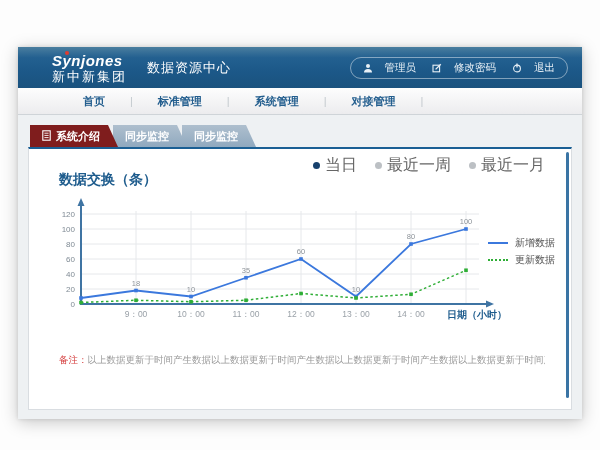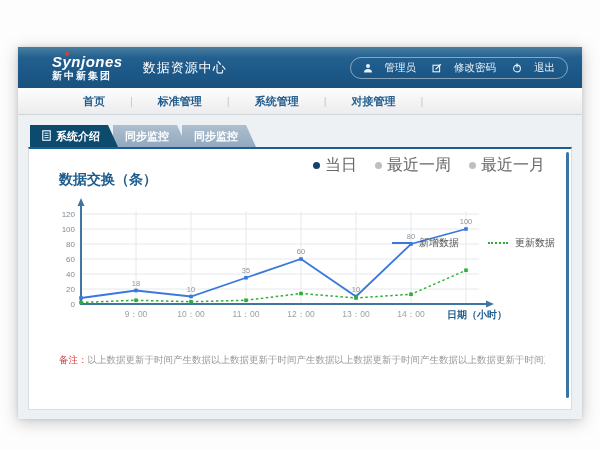--- a/index.html
+++ b/index.html
@@ -8,57 +8,57 @@
   .page { position:relative; width:600px; height:450px; background:#fdfdfd; overflow:hidden; }
   .window { position:absolute; left:18px; top:47px; width:564px; height:372px;
             background:#eef1f3; box-shadow:0 3px 16px rgba(0,0,0,.22), 0 0 4px rgba(0,0,0,.12); }
 
   
   .header { height:41px; display:flex; align-items:center; padding:0 14px 0 34px;
             background:linear-gradient(180deg,#4a7e9f 0%,#236090 26%,#1c5888 60%,#1a527e 100%); }
   .logo { display:flex; flex-direction:column; line-height:1; margin-right:16px; position:relative; }
   .logo-main { color:#fff; font-size:15px; font-weight:bold; font-style:italic; letter-spacing:.5px; }
   .logo-dot { position:absolute; left:13px; top:-2px; width:4px; height:4px; border-radius:50%; background:#e03c30; }
-  .logo-sub { color:#fff; font-size:10px; font-weight:bold; letter-spacing:2px; margin-top:2px; }
+  .logo-sub { color:#fff; font-size:13px; font-weight:normal; letter-spacing:2px; margin-top:2px; }
   .app-title { color:#fff; font-size:13px; letter-spacing:1px; margin-left:4px; }
   .header-actions { margin-left:auto; display:flex; align-items:center; gap:16px;
                     border:1px solid rgba(255,255,255,.45); border-radius:11px; padding:3px 12px; }
   .h-act { display:flex; align-items:center; gap:12px; color:#e8f0f6; font-size:10.5px; cursor:pointer; }
   .h-act svg { display:block; }
 
   
   .nav { height:27px; display:flex; align-items:center; padding-left:40px;
          background:linear-gradient(180deg,#fdfdfd,#ececee); border-bottom:1px solid #cfd4d8; }
   .nav-item { color:#235e8e; font-size:11px; font-weight:bold; padding:0 25px; cursor:pointer; }
   .nav-sep { color:#c3c9ce; font-size:11px; }
 
   
   .content { position:relative; padding:10px 10px 0 10px; height:304px; }
   .tabbar { display:flex; height:22px; padding-left:2px; }
   .tab { position:relative; display:flex; align-items:center; gap:5px; justify-content:center;
          height:22px; padding:0 18px 0 12px; color:#fff; font-size:11px; font-weight:bold; cursor:pointer;
          clip-path:polygon(0 0, calc(100% - 10px) 0, 100% 100%, 0 100%); }
-  .tab.active { background:#0c4a6e; z-index:2; }
+  .tab.active { background:#7f1d1d; z-index:2; }
   .tab.inactive { background:linear-gradient(180deg,#aebfce,#90a9bf); z-index:1; margin-left:-5px; }
   .panel { position:relative; height:263px; background:#fff; border:1px solid #d9dde1;
            border-top:2px solid #1a5f94; }
 
   
   .filters { position:absolute; top:6px; right:26px; display:flex; gap:18px; }
   .filter { display:flex; align-items:center; gap:5px; cursor:pointer; }
   .radio-dot { width:7px; height:7px; border-radius:50%; background:#bcc0c4; }
   .filter.selected .radio-dot { background:#17416d; }
   .filter span.lbl { font-size:16px; color:#666; }
 
   .y-axis-title { position:absolute; left:30px; top:22px; color:#1e5c8d; font-size:14px; font-weight:bold; }
   #chart-svg { position:absolute; left:12px; top:40px; }
   #chart-svg text { font-family:"Liberation Sans","DejaVu Sans",sans-serif; }
 
   
-  .legend { position:absolute; top:87px; right:16px; display:flex; flex-direction:row; gap:29px; }
+  .legend { position:absolute; top:87px; right:16px; display:flex; flex-direction:column; gap:3px; }
   .legend-item { display:flex; align-items:center; gap:7px; }
   .legend-line { width:20px; height:0; border-top:2px solid #3b78dd; }
   .legend-line.dotted { border-top-style:dotted; border-top-color:#2fae36; }
   .legend-item span.lbl { font-size:10px; color:#555; }
 
   .scrollbar { position:absolute; top:3px; right:2px; width:3px; height:246px;
                background:#3a74a4; border-radius:2px; cursor:grab; }
 
   .note { position:absolute; left:30px; top:205px; right:26px; font-size:9.5px; color:#9a9a9a;
           white-space:nowrap; overflow:hidden; }

